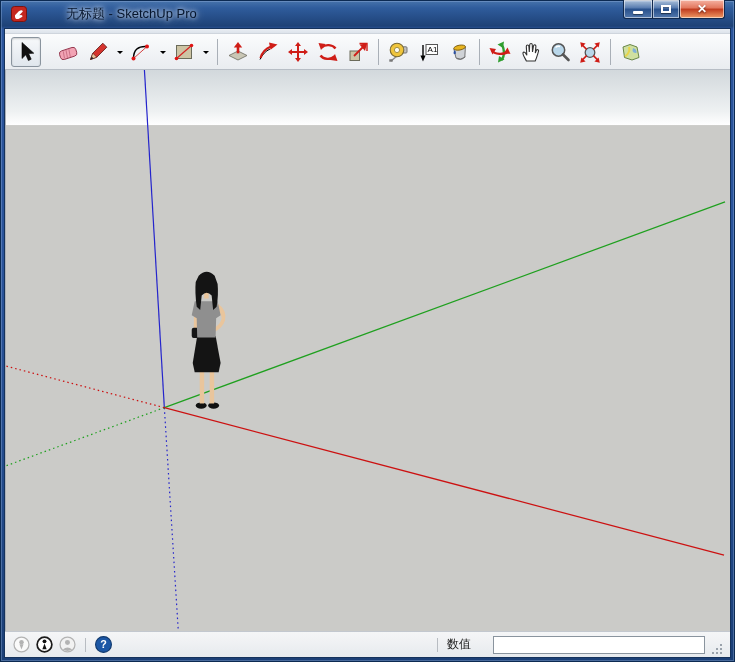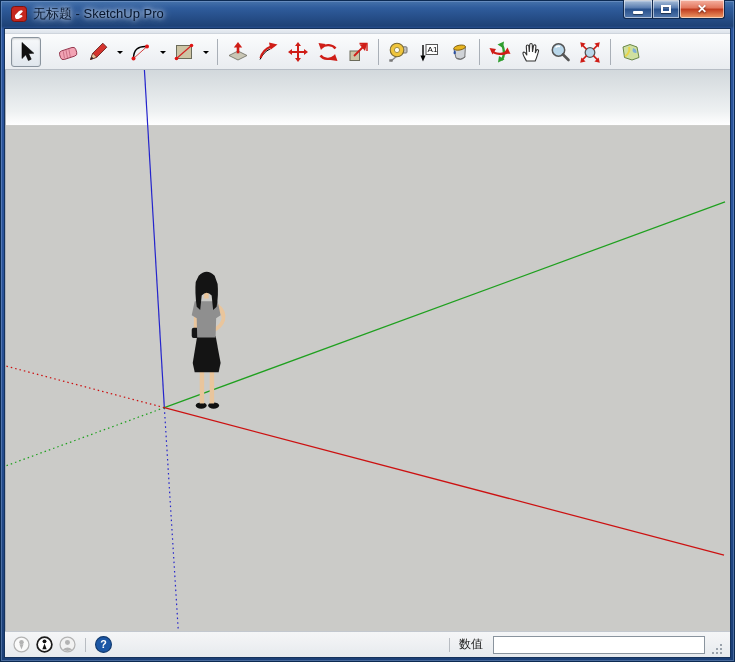--- a/index.html
+++ b/index.html
@@ -5,21 +5,21 @@
   * { margin:0; padding:0; box-sizing:border-box; }
   html,body { width:735px; height:662px; font-family:"Liberation Sans", sans-serif; }
   .window {
     position:relative; width:735px; height:662px;
     padding:0 4px 4px 4px;
     background:linear-gradient(180deg,#4a76ad 0,#2f5c9c 8px,#1e4277 26px,#2a549b 29px,#2a549b 40%,#224a8a 75%,#1b3f76 100%);
     box-shadow: inset 0 0 0 1px #0c2a52, inset 0 0 0 2px rgba(160,190,230,.35);
     overflow:hidden;
   }
   
-  .titlebar { position:relative; height:28px; display:flex; align-items:center; padding-left:7px; }
+  .titlebar { position:relative; height:28px; display:flex; align-items:center; padding-left:7px;gap:33px; }
   .app-icon { width:16px; height:16px; margin-right:6px; flex:none; }
   .title-text {
     font-size:13px; color:#06152c; white-space:nowrap;
     text-shadow:0 0 4px rgba(220,235,255,.95), 0 0 9px rgba(255,255,255,.8);
   }
   .win-controls { position:absolute; top:0; right:6px; display:flex; }
   .wbtn {
     height:19px; display:flex; align-items:center; justify-content:center;
     border:1px solid #11294d; border-top:none; border-radius:0 0 3px 3px;
     background:linear-gradient(180deg,rgba(255,255,255,.55) 0,rgba(255,255,255,.18) 45%,rgba(25,55,105,.30) 50%,rgba(150,185,230,.40) 100%);
@@ -61,21 +61,21 @@
   .viewport svg { display:block; width:100%; height:100%; }
   
   .statusbar {
     height:26px; display:flex; align-items:center; padding:0 6px 0 8px; gap:6px;
     background:linear-gradient(180deg,#f5f6f7,#e7eaee); border-top:1px solid #c3c8cf;
     font-size:12px; color:#222;
   }
   .sicon { width:17px; height:17px; flex:none; }
   .ssep { width:1px; height:14px; background:#b8bcc2; margin:0 3px; flex:none; }
   .spacer { flex:1; }
-  .measure-label { white-space:nowrap; margin-right:4px;font-family:Liberation Mono, monospace; }
+  .measure-label { white-space:nowrap; margin-right:16px;font-family:Liberation Mono, monospace; }
   .measure-input { width:212px; height:18px; border:1px solid #8a949e; background:#fff; font-size:12px; padding:0 3px; font-family:"Liberation Sans",sans-serif; }
   .grip { width:13px; height:13px; flex:none; align-self:flex-end; margin-bottom:1px; }
 </style>
 </head>
 <body>
 
 <div class="window">
 
   <div class="titlebar">
     <svg class="app-icon" viewBox="0 0 16 16">

